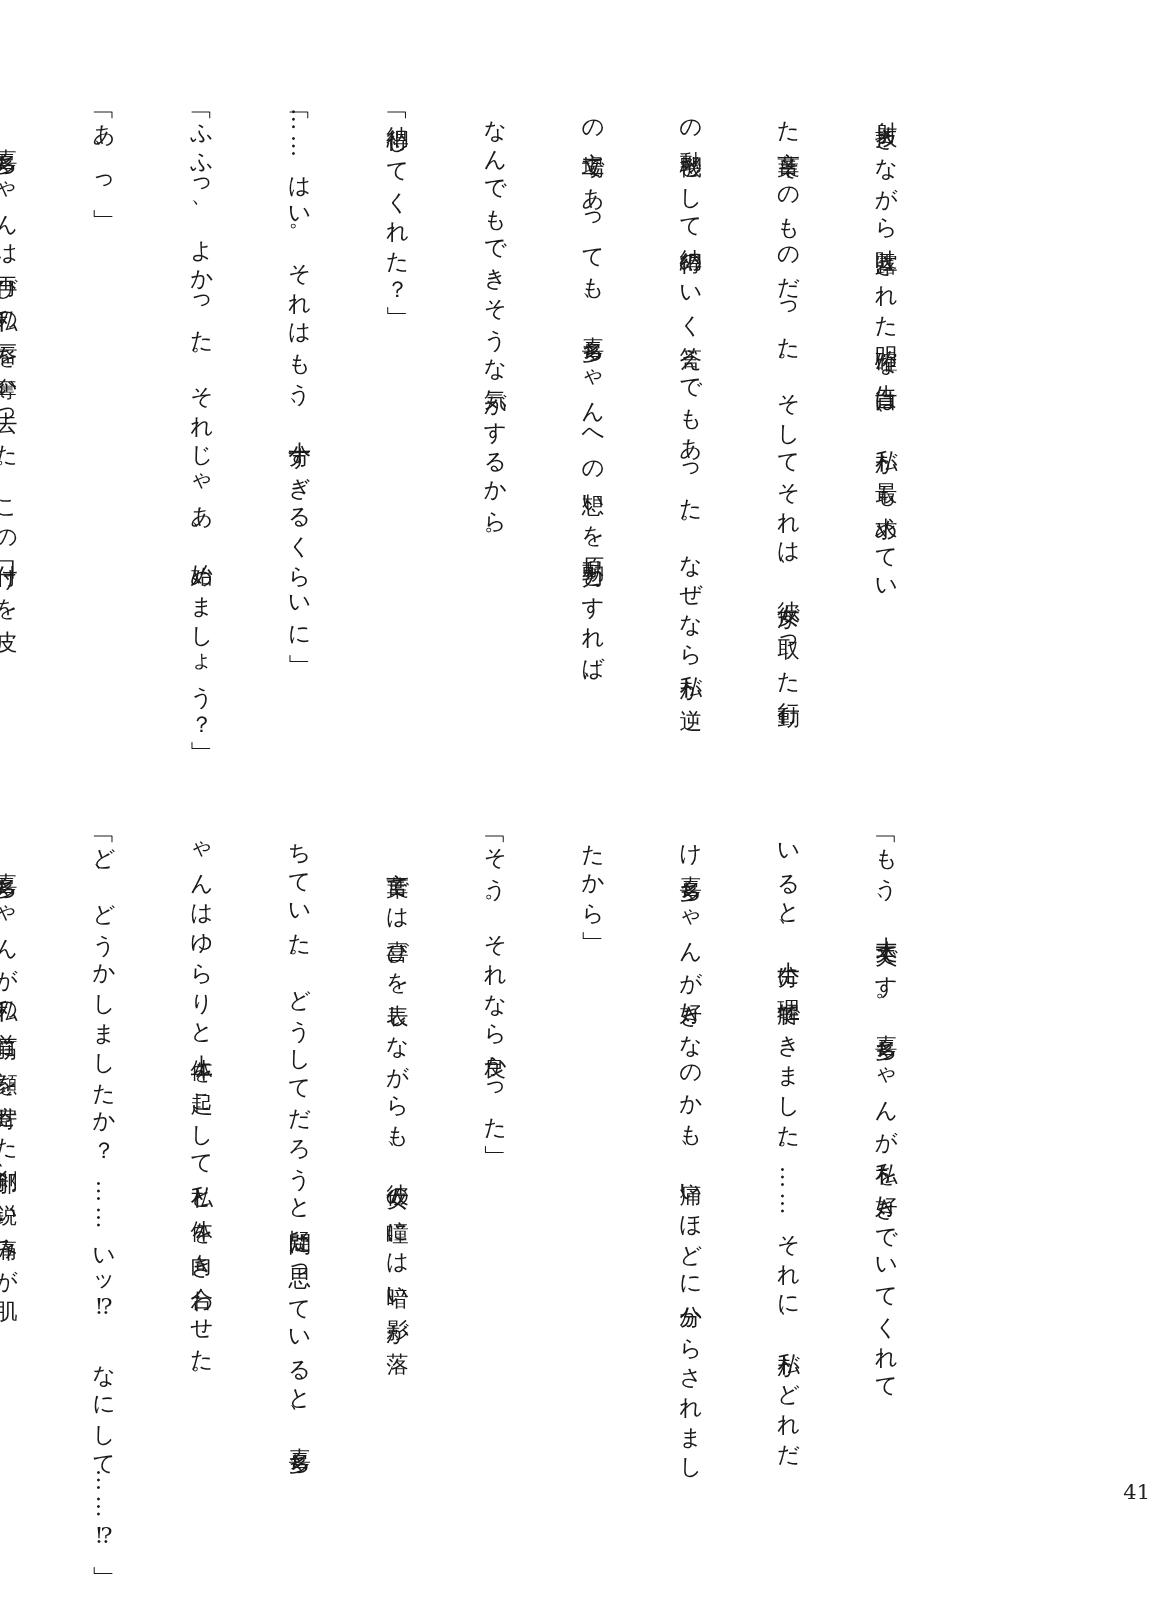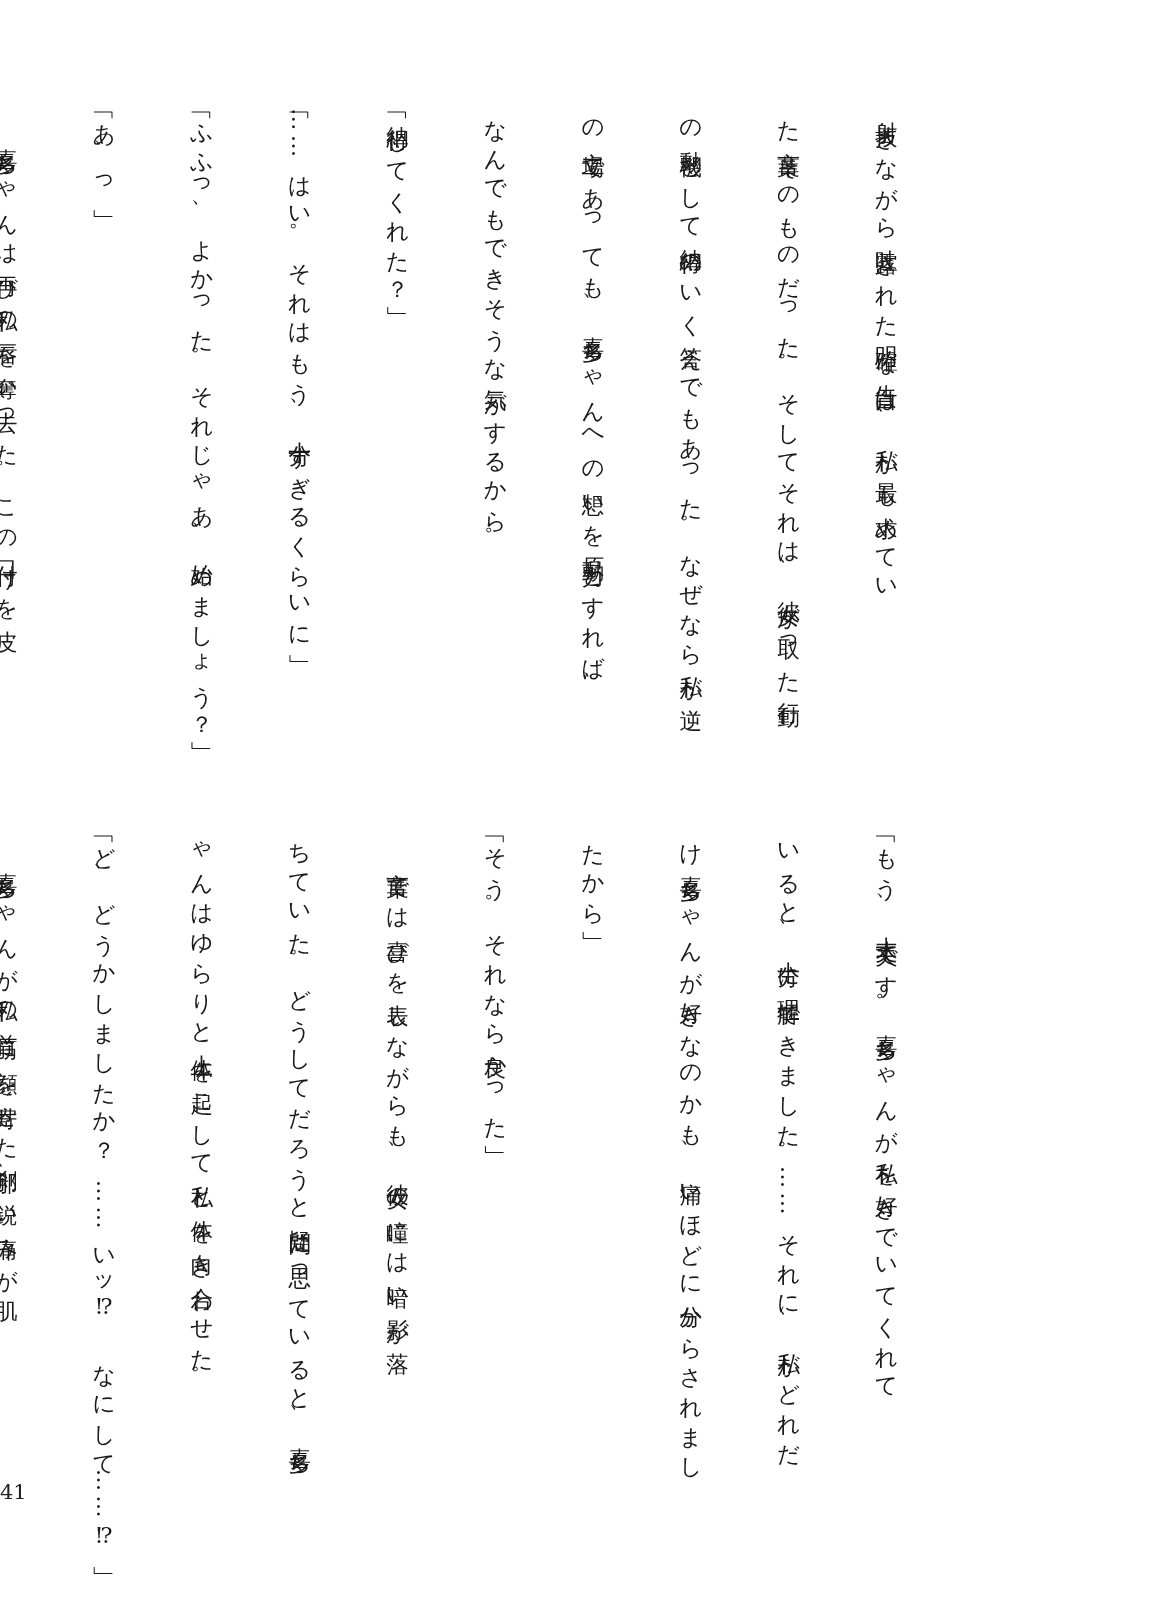--- a/index.html
+++ b/index.html
@@ -36,21 +36,21 @@
       height: 640px;
     }
     .line {
       display: block;
     }
     .page-number {
       position: absolute;
       left: 0;
       width: 1150px;
       top: 1480px;
-      text-align: left;
+      text-align: right;
       font-size: 21px;
       color: #222;
     }
   </style>
 </head>
 <body>
 
 <div class="block block-top">
   <span class="line">射抜きながら吐露された明確な告白は、私が最も求めてい</span>
   <span class="line">た言葉そのものだった。そしてそれは、彼女が取った行動</span>

